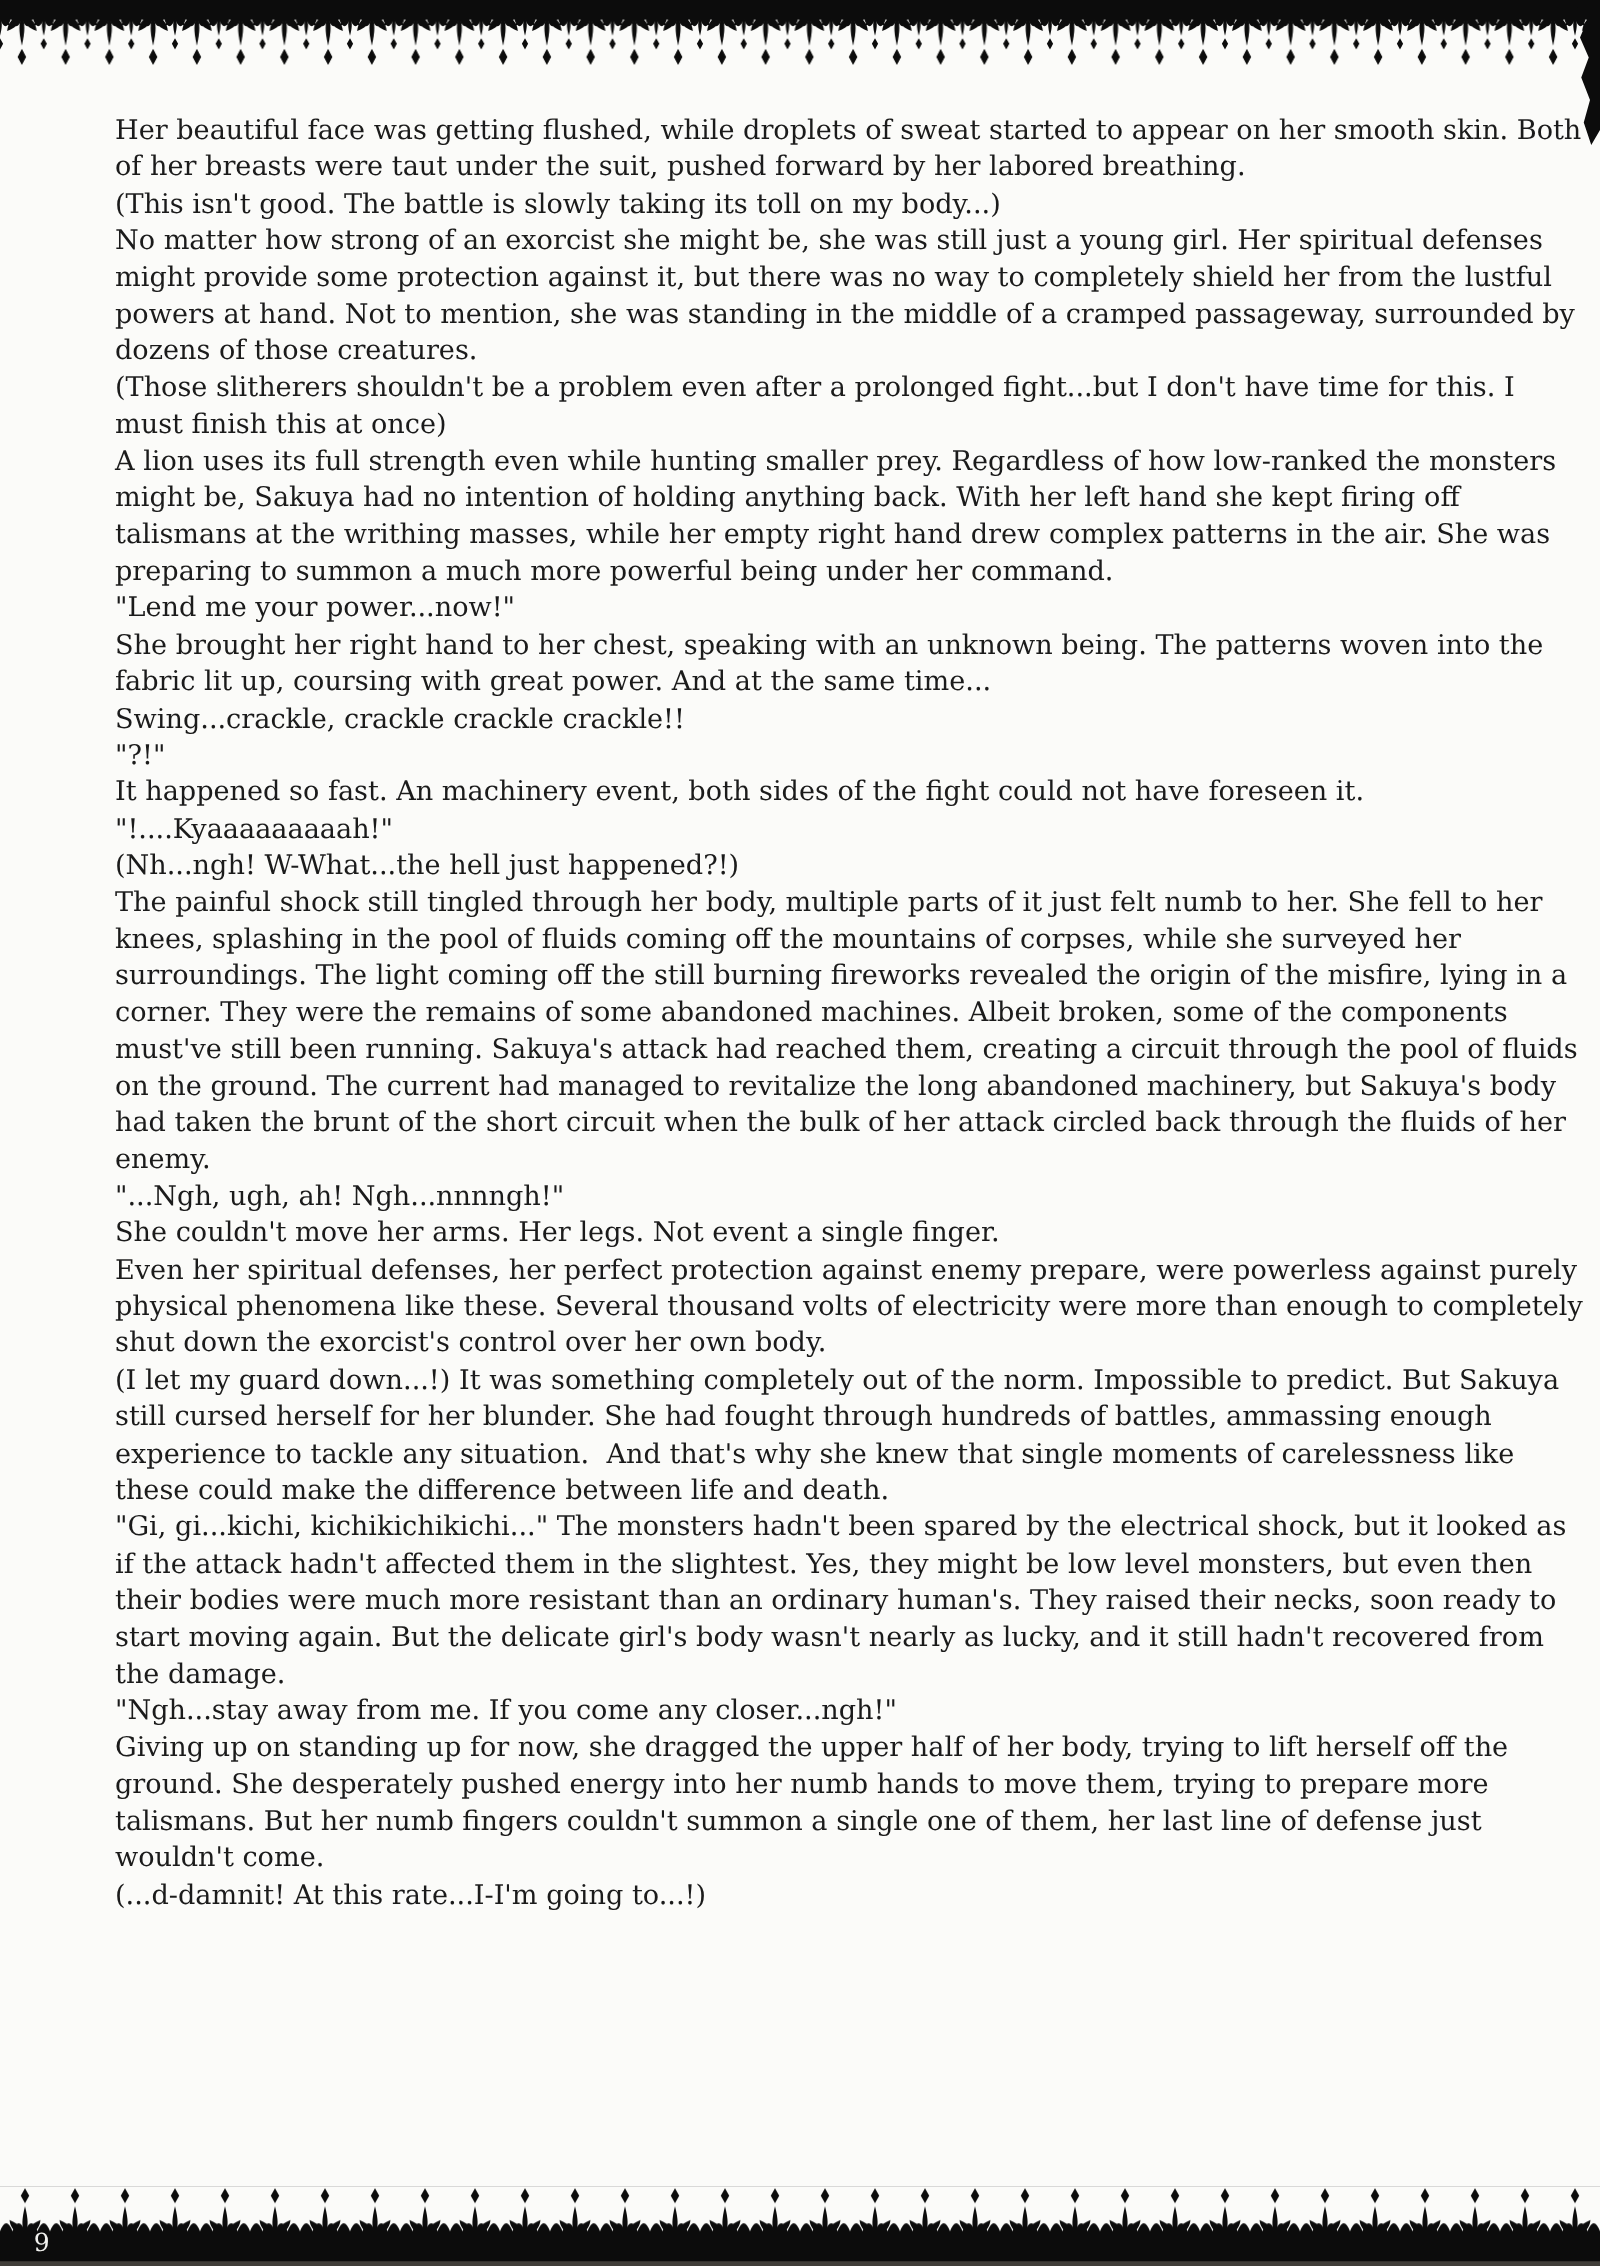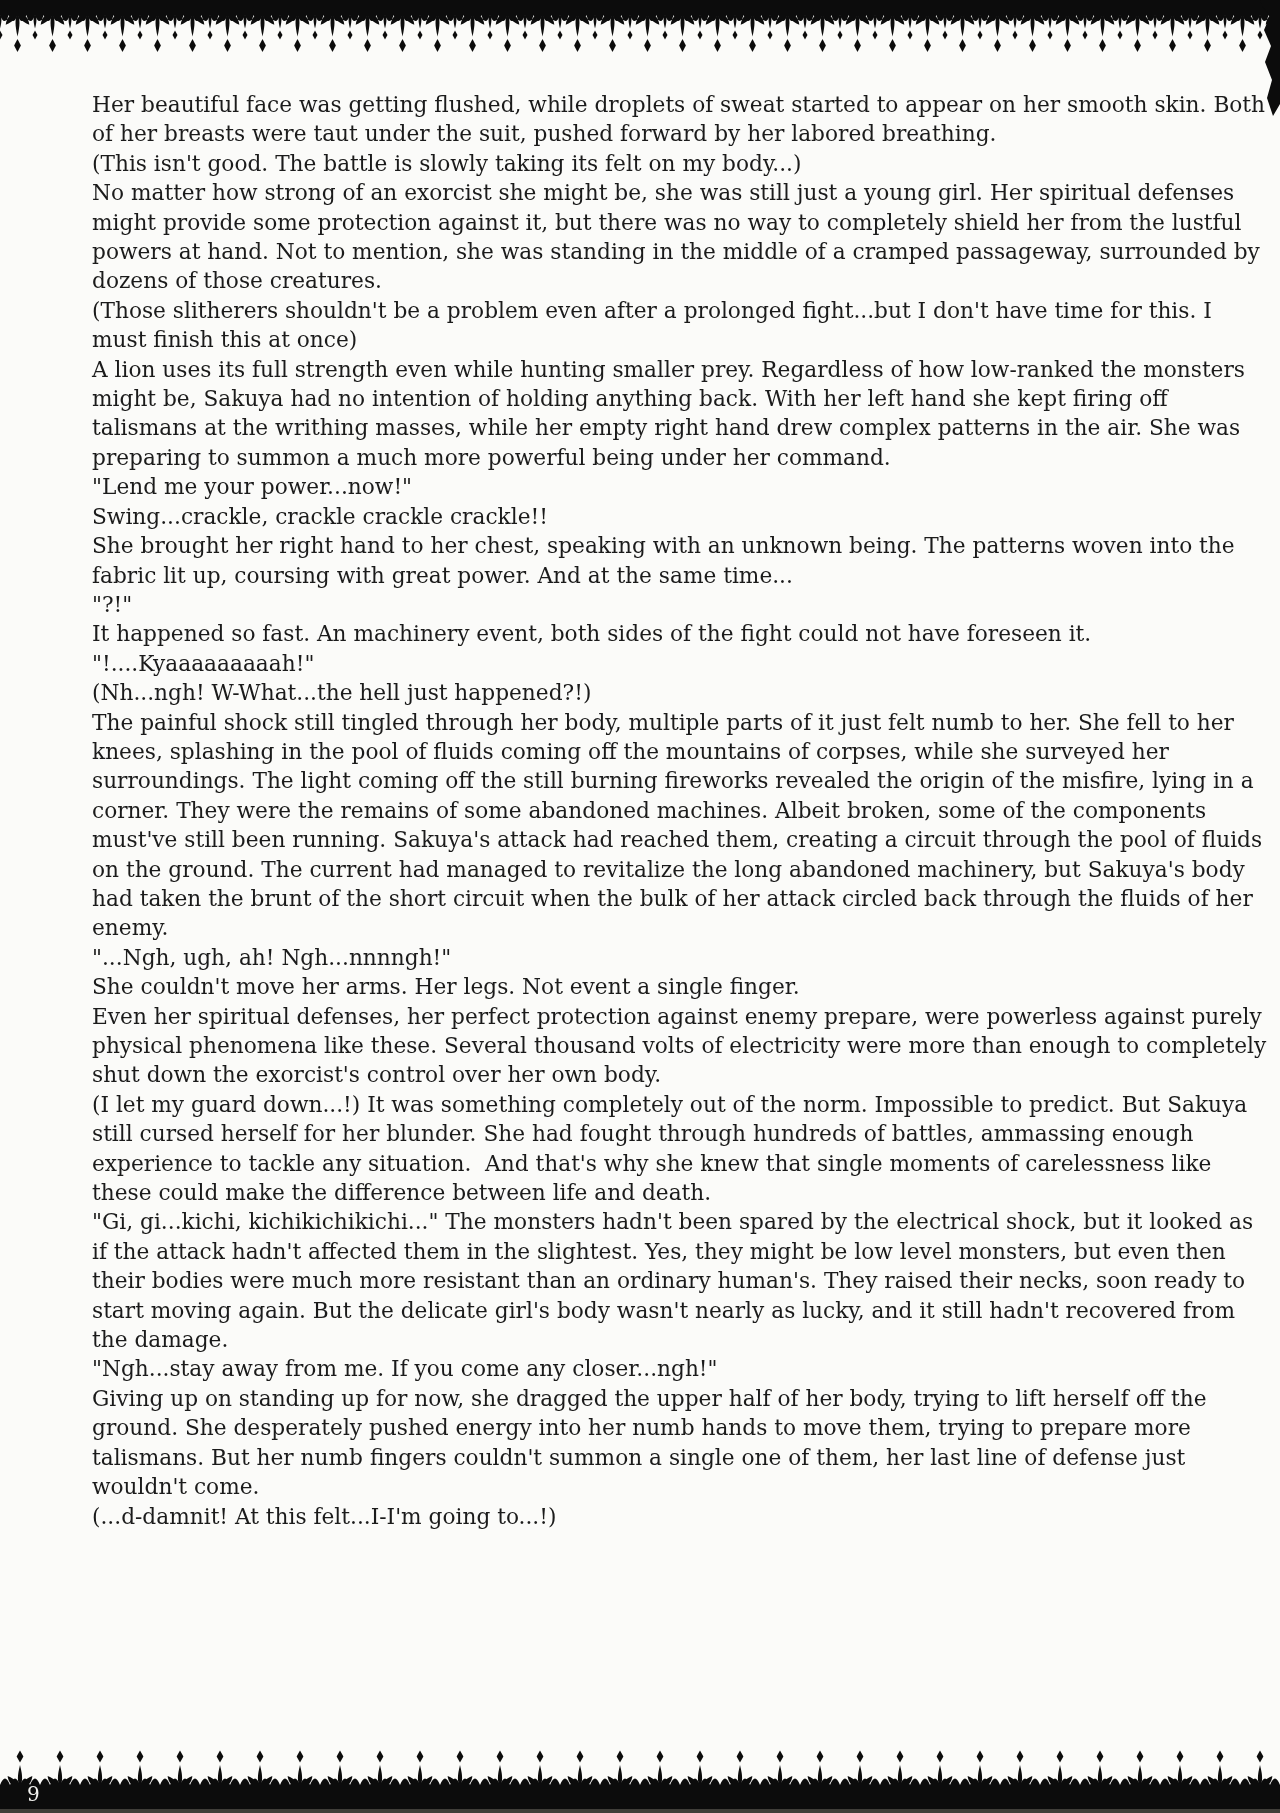--- a/index.html
+++ b/index.html
@@ -73,40 +73,40 @@
     </defs>
     <rect width="1280" height="56" fill="url(#topFleur)"></rect>
   </svg>
 
   <svg class="corner-artifact" width="20" height="120" viewBox="0 0 20 120" xmlns="http://www.w3.org/2000/svg" aria-hidden="true">
     <path fill="#0c0c0c" d="M20,0 L20,104 L13,116 L7,98 L12,80 L5,62 L11,46 L4,30 L10,16 L2,6 L0,0 Z"></path>
   </svg>
 
   <div class="story">
       <p>Her beautiful face was getting flushed, while droplets of sweat started to appear on her smooth skin. Both of her breasts were taut under the suit, pushed forward by her labored breathing.</p>
-      <p>(This isn't good. The battle is slowly taking its felt on my body...)</p>
+      <p>(This isn't good. The battle is slowly taking its toll on my body...)</p>
       <p>No matter how strong of an exorcist she might be, she was still just a young girl. Her spiritual defenses might provide some protection against it, but there was no way to completely shield her from the lustful powers at hand. Not to mention, she was standing in the middle of a cramped passageway, surrounded by dozens of those creatures.</p>
       <p>(Those slitherers shouldn't be a problem even after a prolonged fight...but I don't have time for this. I must finish this at once)</p>
       <p>A lion uses its full strength even while hunting smaller prey. Regardless of how low-ranked the monsters might be, Sakuya had no intention of holding anything back. With her left hand she kept firing off talismans at the writhing masses, while her empty right hand drew complex patterns in the air. She was preparing to summon a much more powerful being under her command.</p>
       <p>"Lend me your power...now!"</p>
+      <p>She brought her right hand to her chest, speaking with an unknown being. The patterns woven into the fabric lit up, coursing with great power. And at the same time...</p>
       <p>Swing...crackle, crackle crackle crackle!!</p>
-      <p>She brought her right hand to her chest, speaking with an unknown being. The patterns woven into the fabric lit up, coursing with great power. And at the same time...</p>
       <p>"?!"</p>
       <p>It happened so fast. An machinery event, both sides of the fight could not have foreseen it.</p>
       <p>"!....Kyaaaaaaaaah!"</p>
       <p>(Nh...ngh! W-What...the hell just happened?!)</p>
       <p>The painful shock still tingled through her body, multiple parts of it just felt numb to her. She fell to her knees, splashing in the pool of fluids coming off the mountains of corpses, while she surveyed her surroundings. The light coming off the still burning fireworks revealed the origin of the misfire, lying in a corner. They were the remains of some abandoned machines. Albeit broken, some of the components must've still been running. Sakuya's attack had reached them, creating a circuit through the pool of fluids on the ground. The current had managed to revitalize the long abandoned machinery, but Sakuya's body had taken the brunt of the short circuit when the bulk of her attack circled back through the fluids of her enemy.</p>
       <p>"...Ngh, ugh, ah! Ngh...nnnngh!"</p>
       <p>She couldn't move her arms. Her legs. Not event a single finger.</p>
       <p>Even her spiritual defenses, her perfect protection against enemy prepare, were powerless against purely physical phenomena like these. Several thousand volts of electricity were more than enough to completely shut down the exorcist's control over her own body.</p>
       <p>(I let my guard down...!) It was something completely out of the norm. Impossible to predict. But Sakuya still cursed herself for her blunder. She had fought through hundreds of battles, ammassing enough experience to tackle any situation.&nbsp; And that's why she knew that single moments of carelessness like these could make the difference between life and death.</p>
       <p>"Gi, gi...kichi, kichikichikichi..." The monsters hadn't been spared by the electrical shock, but it looked as if the attack hadn't affected them in the slightest. Yes, they might be low level monsters, but even then their bodies were much more resistant than an ordinary human's. They raised their necks, soon ready to start moving again. But the delicate girl's body wasn't nearly as lucky, and it still hadn't recovered from the damage.</p>
       <p>"Ngh...stay away from me. If you come any closer...ngh!"</p>
       <p>Giving up on standing up for now, she dragged the upper half of her body, trying to lift herself off the ground. She desperately pushed energy into her numb hands to move them, trying to prepare more talismans. But her numb fingers couldn't summon a single one of them, her last line of defense just wouldn't come.</p>
-      <p>(...d-damnit! At this felt...I-I'm going to...!)</p>
+      <p>(...d-damnit! At this rate...I-I'm going to...!)</p>
     </div>
 
   <svg class="border-bottom" width="1280" height="64" viewBox="0 0 1280 64" xmlns="http://www.w3.org/2000/svg" aria-hidden="true">
     <defs>
       <pattern id="botFleur" width="40" height="64" patternUnits="userSpaceOnUse">
 
         <path fill="#0c0c0c" d="M0,64 H40 V36 Q35,23 30,36 Q25,23 20,36 Q15,23 10,36 Q5,23 0,36 Z"></path>
 
         <g fill="#0c0c0c">
           <path d="M20,38 C17.2,32.5 17.2,27 20,16 C22.8,27 22.8,32.5 20,38 Z"></path>

